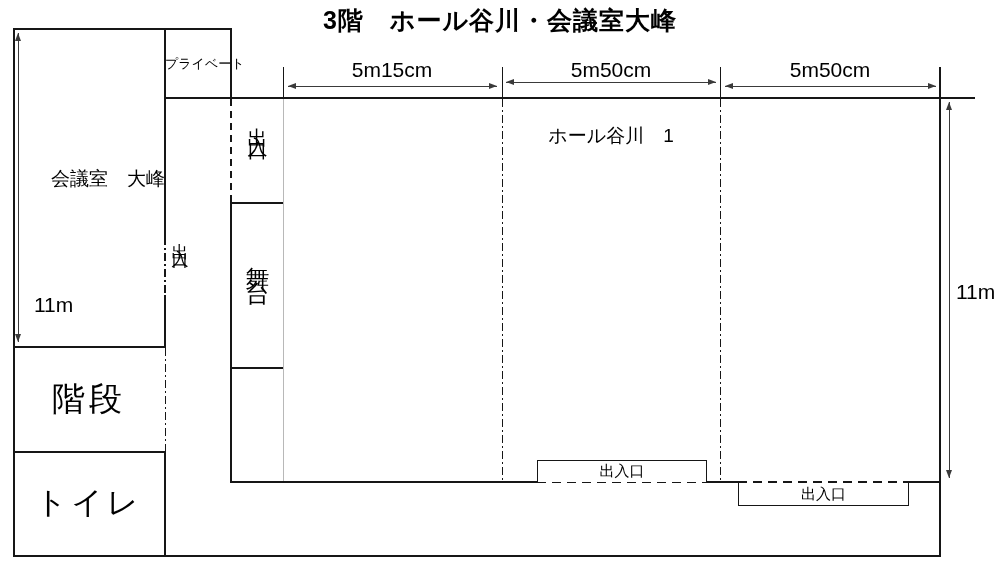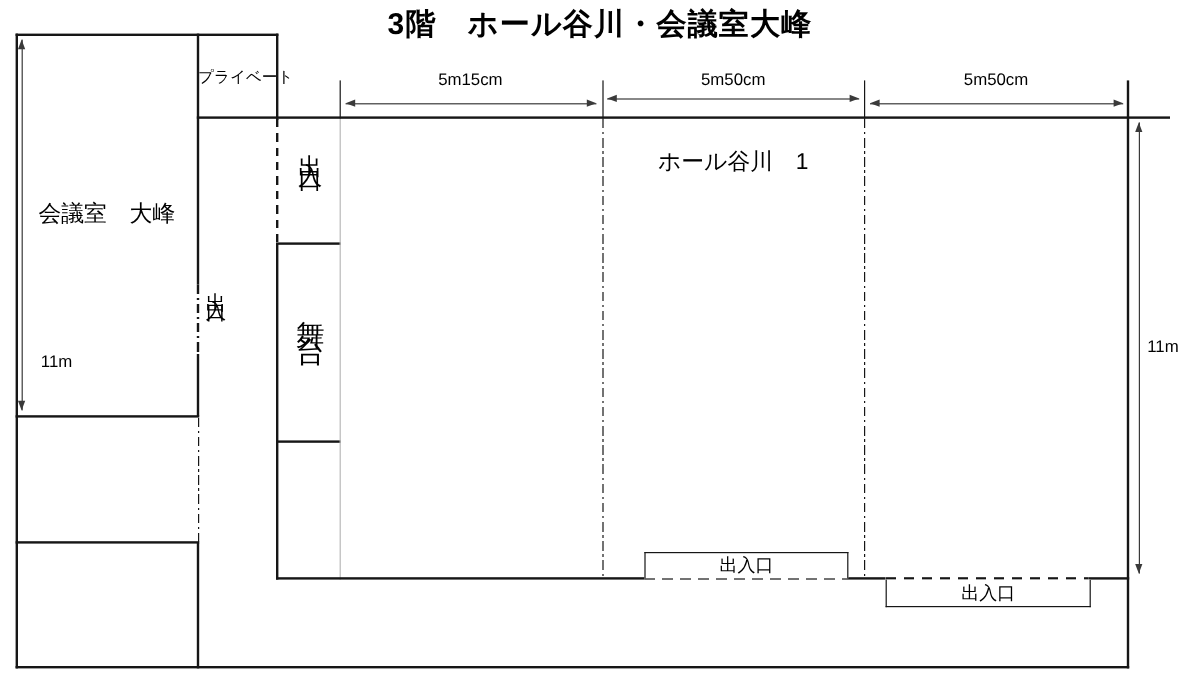--- a/index.html
+++ b/index.html
@@ -17,21 +17,21 @@
     border-top:3.5px solid transparent;border-bottom:3.5px solid transparent;}
   .arr-h::before{left:0;border-right:8px solid #3a3a3a;}
   .arr-h::after{right:0;border-left:8px solid #3a3a3a;}
   .arr-v{position:absolute;width:1px;background:#3a3a3a;}
   .arr-v::before,.arr-v::after{content:"";position:absolute;left:-3px;width:0;height:0;
     border-left:3.5px solid transparent;border-right:3.5px solid transparent;}
   .arr-v::before{top:0;border-bottom:8px solid #3a3a3a;}
   .arr-v::after{bottom:0;border-top:8px solid #3a3a3a;}
   .door-box{position:absolute;background:#fff;}
   .title{left:0;top:6px;width:1000px;text-align:center;font-size:25px;font-weight:bold;letter-spacing:1px;}
-  .dim{font-size:14px;}
+  .dim{font-size:21px;}
   .room-lbl{font-size:19px;}
   .big-lbl{font-size:33px;letter-spacing:4px;}
   .door-lbl{font-size:15px;}
 </style>
 </head>
 <body>
 
 <div class="plan">
 
   <div class="lbl title">3階　ホール谷川・会議室大峰</div>
@@ -85,21 +85,23 @@
   <div class="arr-h" style="left:288px;top:86px;width:209px;"></div>
   <div class="arr-h" style="left:506px;top:82px;width:210px;"></div>
   <div class="arr-h" style="left:725px;top:86px;width:211px;"></div>
 
   <div class="lbl dim" style="left:292px;top:58px;width:200px;text-align:center;">5m15cm</div>
   <div class="lbl dim" style="left:511px;top:58px;width:200px;text-align:center;">5m50cm</div>
   <div class="lbl dim" style="left:730px;top:58px;width:200px;text-align:center;">5m50cm</div>
   <div class="lbl dim" style="left:34px;top:293px;">11m</div>
   <div class="lbl dim" style="left:956px;top:280px;">11m</div>
 
-  <div class="lbl room-lbl" style="left:13px;top:168px;width:152px;text-align:center;">会議室　大峰</div>
+  <div class="lbl room-lbl" style="left:13px;top:168px;width:152px;text-align:right;">会議室　大峰</div>
   <div class="lbl" style="left:165px;top:57px;width:65px;text-align:center;font-size:13px;">プライベート</div>
+  <div class="lbl big-lbl" style="left:13px;top:380px;width:152px;text-align:center;">階段</div>
+  <div class="lbl big-lbl" style="left:13px;top:485px;width:152px;text-align:center;font-size:31px;">トイレ</div>
   <div class="lbl room-lbl" style="left:502px;top:125px;width:218px;text-align:center;">ホール谷川　1</div>
 
   <div class="lbl vtext" style="left:170px;top:230px;font-size:17px;letter-spacing:6px;">出入口</div>
   <div class="lbl vtext" style="left:246px;top:112px;font-size:20px;letter-spacing:8px;">出入口</div>
   <div class="lbl vtext" style="left:244px;top:248px;font-size:24px;letter-spacing:14px;">舞台</div>
 
 </div>
 
 </body></html>

